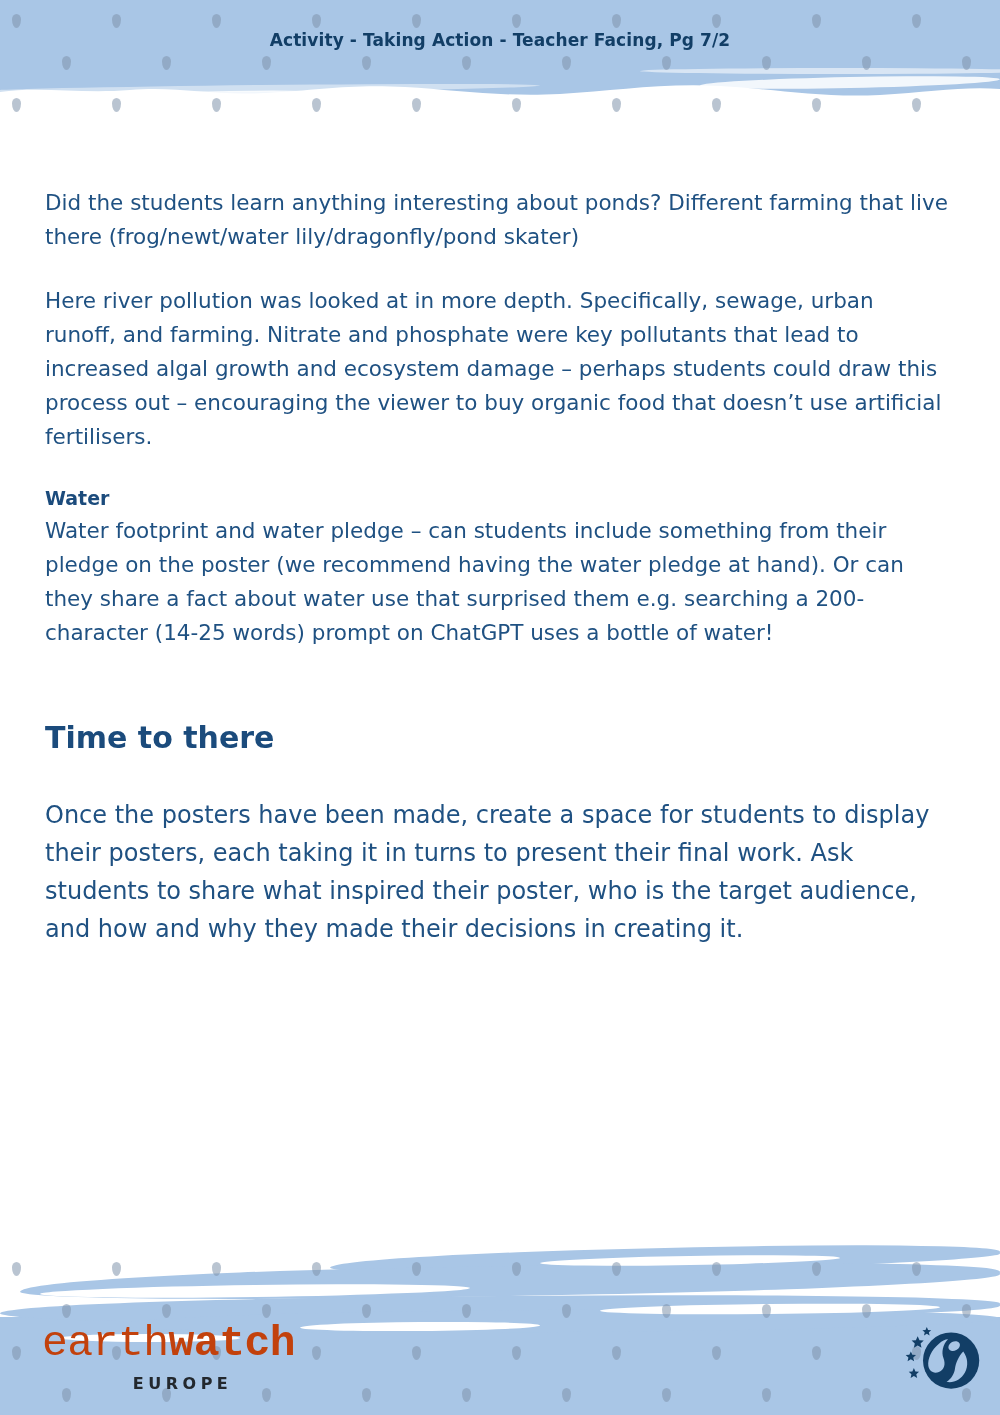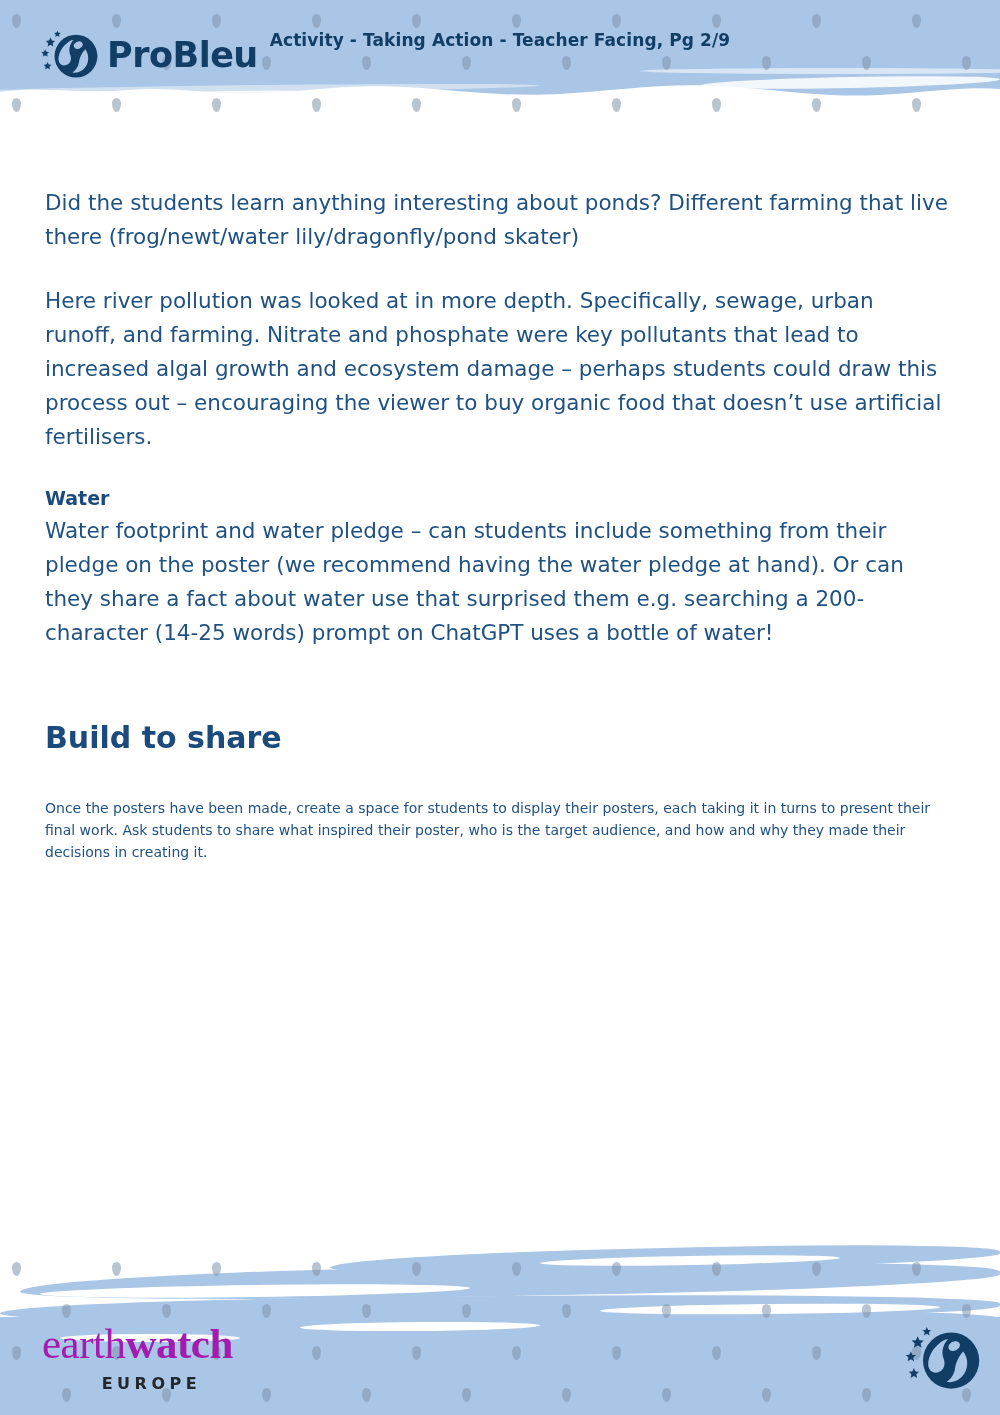--- a/index.html
+++ b/index.html
@@ -144,21 +144,21 @@
 
   .big-heading {
     font-size: 30px;
     font-weight: bold;
     color: #1b4b7c;
     line-height: 1.3;
     margin-bottom: 40px;
   }
   .share-block { margin-top: 68px; }
   .share-body {
-    font-size: 14px;
+    font-size: 24px;
     line-height: 1.58;
     color: #1f5182;
   }
 
   
   .footer-band {
     position: absolute;
     left: 0;
     bottom: 0;
     width: 1000px;
@@ -189,23 +189,23 @@
   .fg4 { left: 300px; top: 92px; width: 240px; height: 9px; border-radius: 50%; transform: rotate(-0.5deg); }
   .fg5 { left: 60px; top: 104px; width: 180px; height: 8px; border-radius: 50%; }
 
   .footer-logo {
     position: absolute;
     left: 42px;
     bottom: 22px;
     z-index: 6;
   }
   .ew-word {
-    font-family: Liberation Serif, serif;
+    font-family: Liberation Mono, monospace;
     font-size: 43px;
-    color: #a21caf;
+    color: #c2410c;
     letter-spacing: -0.5px;
     line-height: 1;
     margin-top: 28px;
   }
   .ew-light { font-weight: normal; }
   .ew-bold { font-weight: bold; }
   .ew-sub {
     font-size: 16px;
     font-weight: bold;
     letter-spacing: 4.5px;
@@ -236,41 +236,22 @@
 
     <svg class="header-edge" viewBox="0 0 1000 46" preserveAspectRatio="none">
       <path fill="#ffffff" d="M0,20 C40,14 80,22 130,18 C180,14 210,24 265,21
         C320,18 350,12 405,15 C455,18 500,25 560,22 C615,19 660,11 720,14
         C775,17 820,26 880,23 C930,20 965,14 1000,17 L1000,46 L0,46 Z"></path>
       <path fill="#ffffff" opacity="0.75" d="M0,32 C60,27 110,35 175,31
         C240,27 290,36 360,33 C430,30 480,24 550,27 C620,30 670,38 740,35
         C810,32 860,26 930,29 C965,30 985,32 1000,31 L1000,46 L0,46 Z"></path>
     </svg>
 
-    <div class="header-logo">
-      <svg class="logo-mark" viewBox="0 0 100 100">
-        <g fill="#123e66">
-          <polygon points="18,20 20.4,25.2 26,25.8 21.8,29.6 23,35.2 18,32.3 13,35.2 14.2,29.6 10,25.8 15.6,25.2"></polygon>
-          <polygon points="9,40 11,44.4 15.8,44.9 12.2,48.1 13.3,52.9 9,50.4 4.7,52.9 5.8,48.1 2.2,44.9 7,44.4"></polygon>
-          <polygon points="13,62 15,66.4 19.8,66.9 16.2,70.1 17.3,74.9 13,72.4 8.7,74.9 9.8,70.1 6.2,66.9 11,66.4"></polygon>
-          <polygon points="30,8 31.7,11.8 35.8,12.2 32.7,14.9 33.7,19 30,16.8 26.3,19 27.3,14.9 24.2,12.2 28.3,11.8"></polygon>
-          <circle cx="62" cy="52" r="37"></circle>
-        </g>
-        <g fill="#a9c6e6">
-          <path d="M58,24 C51,31 49,41 52,49 C55,57 53,64 46,67
-                   C39,70 33,66 32,59 C31,50 36,38 46,30 C50,26 54,24 58,24 Z"></path>
-          <path d="M78,40 C84,48 85,59 80,68 C75,77 65,82 56,80
-                   C62,76 66,70 67,63 C68,55 72,46 78,40 Z"></path>
-          <ellipse cx="66" cy="33" rx="8" ry="6" transform="rotate(-28 66 33)"></ellipse>
-        </g>
-      </svg>
-      <span class="logo-wordmark">ProBleu</span>
-    </div>
-
-    <div class="header-title">Activity - Taking Action - Teacher Facing, Pg 2/9</div>
+
+    <div class="header-title">Activity - Taking Action - Teacher Facing, Pg 7/2</div>
   </div>
 
   <div class="content">
 
     <div class="section">
       <div class="section-body">Did the students learn anything interesting about ponds? Different farming that live there (frog/newt/water lily/dragonfly/pond skater)</div>
     </div>
 
     <div class="section">
     </div>
@@ -278,21 +259,21 @@
     <div class="section">
       <div class="section-body">Here river pollution was looked at in more depth. Specifically, sewage, urban runoff, and farming. Nitrate and phosphate were key pollutants that lead to increased algal growth and ecosystem damage –  perhaps students could draw this process out –  encouraging the viewer to buy organic food that doesn’t use artificial fertilisers.</div>
     </div>
 
     <div class="section">
       <div class="section-heading"><span>Water</span><span class="underline"></span></div>
       <div class="section-body">Water footprint and water pledge –  can students include something from their pledge on the poster (we recommend having the water pledge at hand). Or can they share a fact about water use that surprised them e.g. searching a 200-character (14-25 words) prompt on ChatGPT uses a bottle of water!</div>
     </div>
 
     <div class="share-block">
-      <div class="big-heading">Build to share</div>
+      <div class="big-heading">Time to there</div>
       <div class="share-body">Once the posters have been made, create a space for students to display their posters, each taking it in turns to present their final work. Ask students to share what inspired their poster, who is the target audience, and how and why they made their decisions in creating it.</div>
     </div>
 
   </div>
 
   <div class="footer-band">
     <div class="footer-solid"></div>
     <div class="fstroke fs3"></div>
     <div class="fstroke fs1"></div>
     <div class="fstroke fs2"></div>

